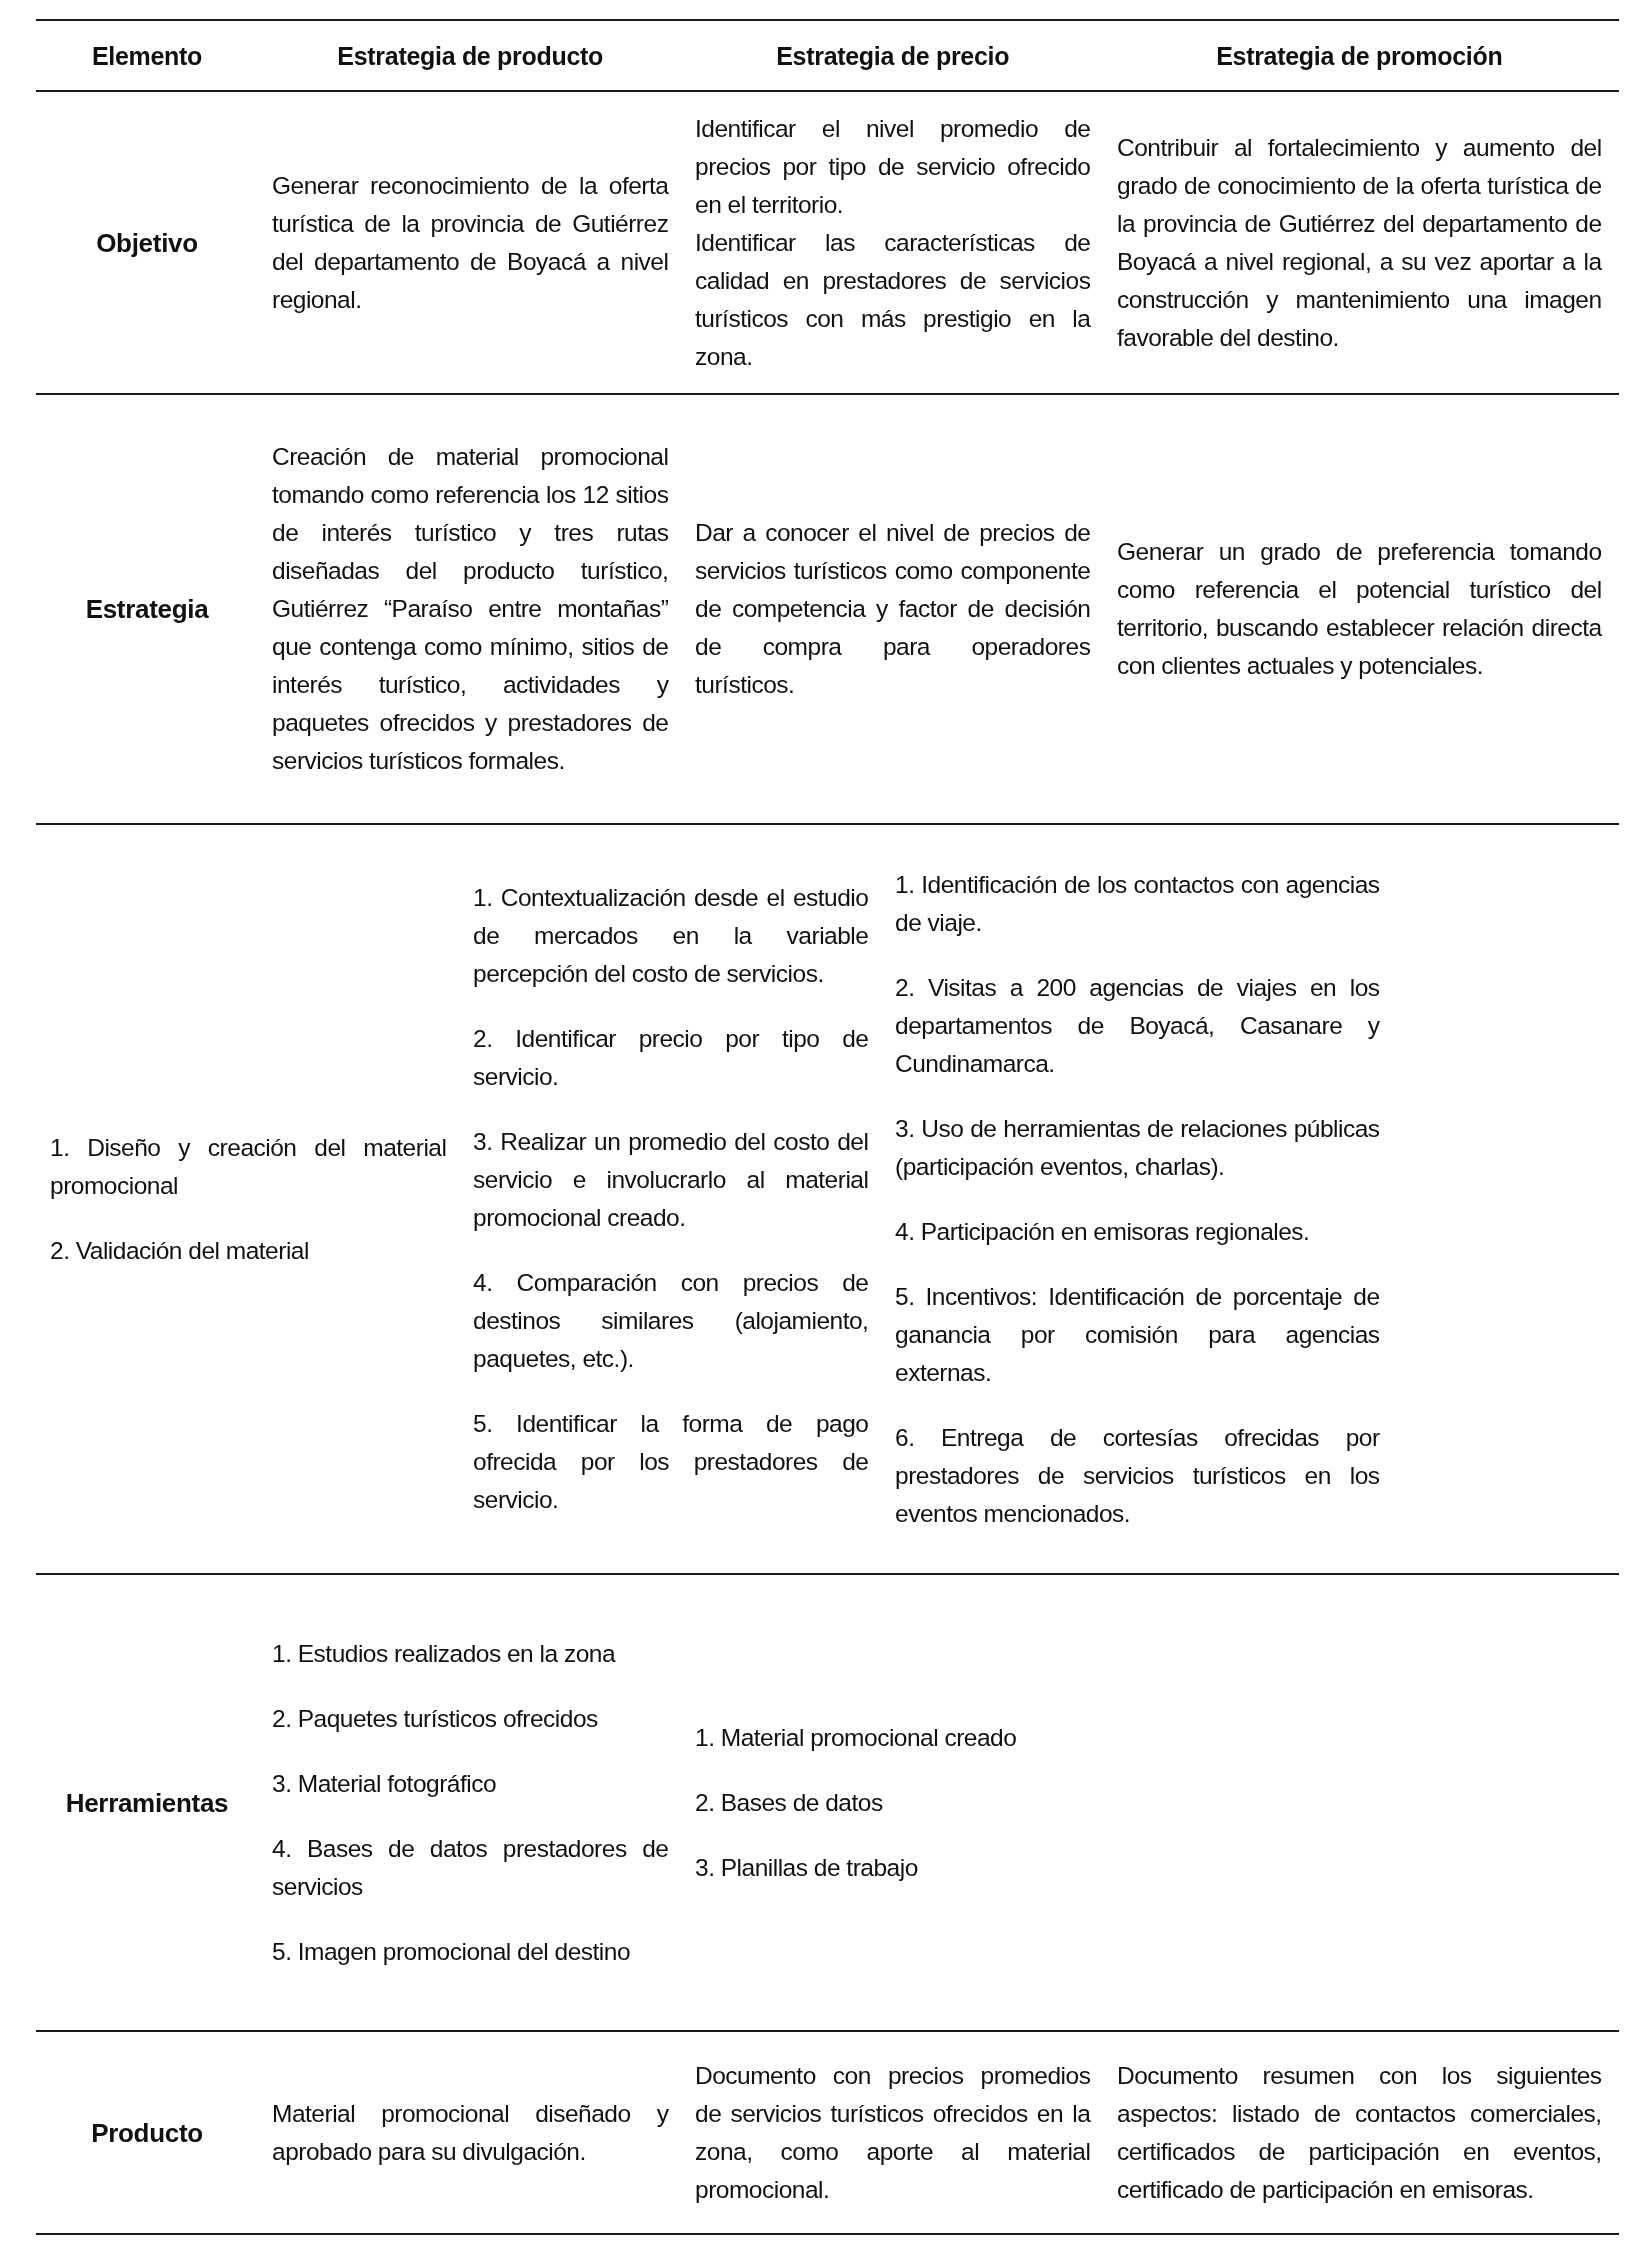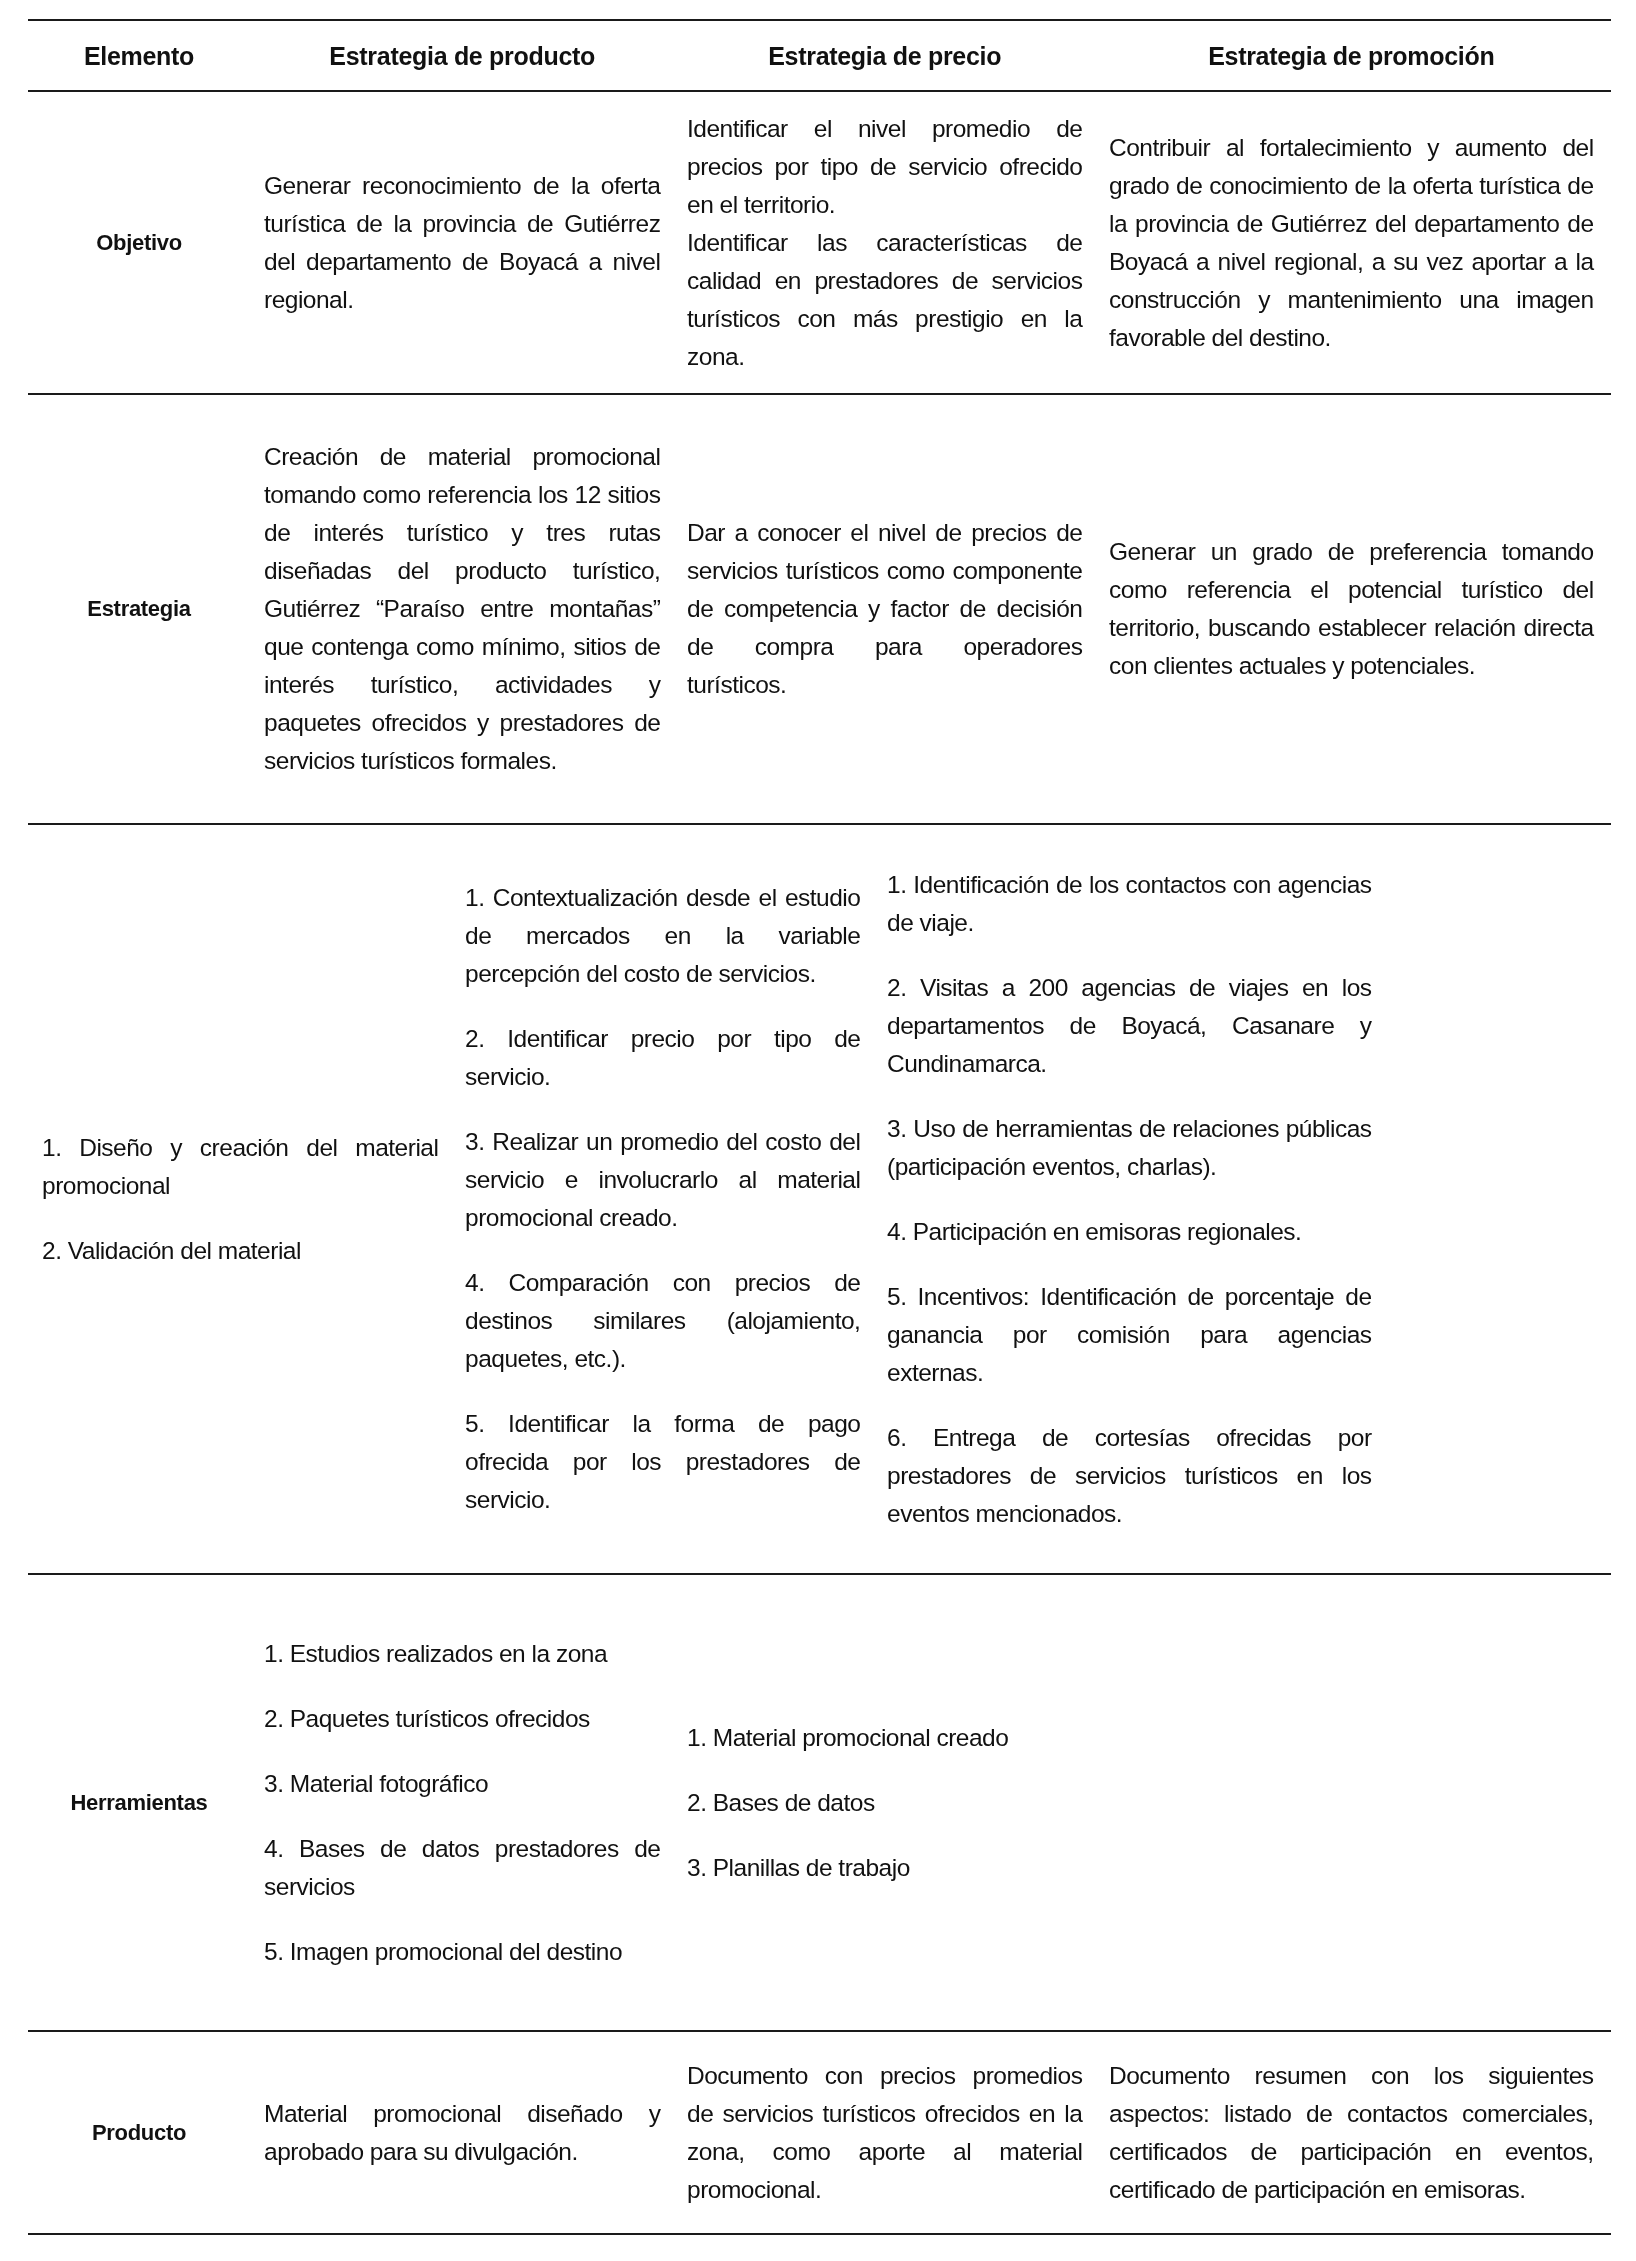--- a/index.html
+++ b/index.html
@@ -10,21 +10,21 @@
   body {
     width: 1636px;
     height: 2261px;
     position: relative;
     overflow: hidden;
     font-family: "Liberation Sans", sans-serif;
     color: #111111;
   }
   .table {
     position: absolute;
-    left: 28px;
+    left: 36px;
     top: 19px;
     width: 1583px;
   }
   .row {
     display: flex;
     border-top: 2.4px solid #1a1a1a;
     box-sizing: border-box;
   }
   .row.last {
     border-bottom: 2.4px solid #1a1a1a;
@@ -47,21 +47,21 @@
   .c3 { width: 516px; padding-right: 17.4px; }
   .head .cell {
     font-weight: bold;
     text-align: center;
     align-items: center;
     font-size: 25px;
     letter-spacing: -0.3px;
   }
   .label {
     font-weight: bold;
-    font-size: 22px;
+    font-size: 26px;
     letter-spacing: -0.3px;
   }
   .para { margin: 0; }
   .para + .para { }
   .list .para + .para { margin-top: 27px; }
   .h-head { height: 71px; }
   .h-obj { height: 303px; }
   .h-est { height: 430px; }
   .h-act { height: 750px; }
   .h-her { height: 457px; }

